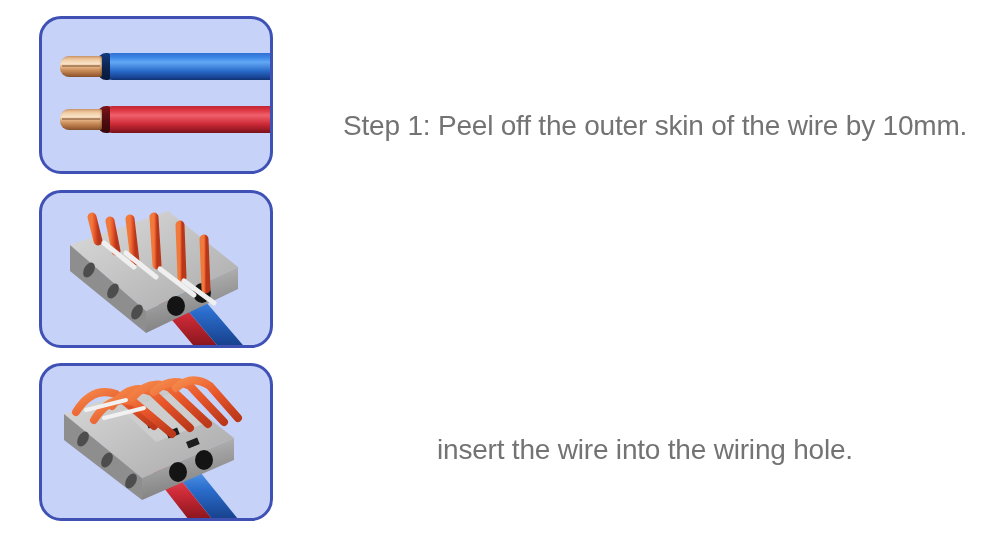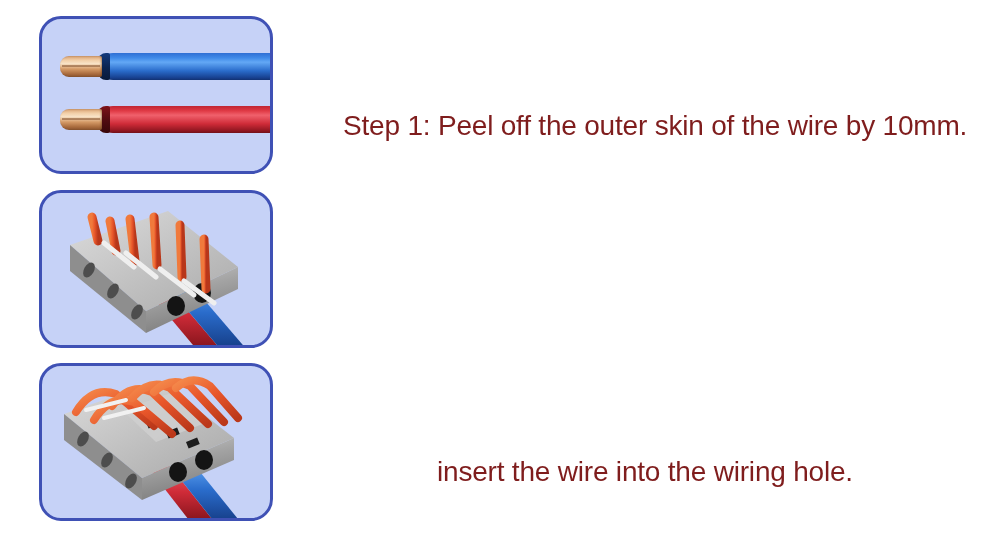--- a/index.html
+++ b/index.html
@@ -119,30 +119,29 @@
     top: 0;
     width: 234px;
     height: 158px;
   }
 
   
   .step-text {
     position: absolute;
     left: 343px;
     width: 640px;
-    color: #7f1d1d;
+    color: #737373;
     font-size: 28px;
     line-height: 40px;
     letter-spacing: -0.2px;
     white-space: nowrap;
   }
   .step-text .line-2 {
     display: block;
     padding-left: 94px;
-    margin-top: 22px;
   }
   .text-1 { top: 90px; }
   .text-2 { top: 240px; }
 </style>
 </head>
 <body>
 
 <div class="sheet">
 
   <div class="row row-1">

